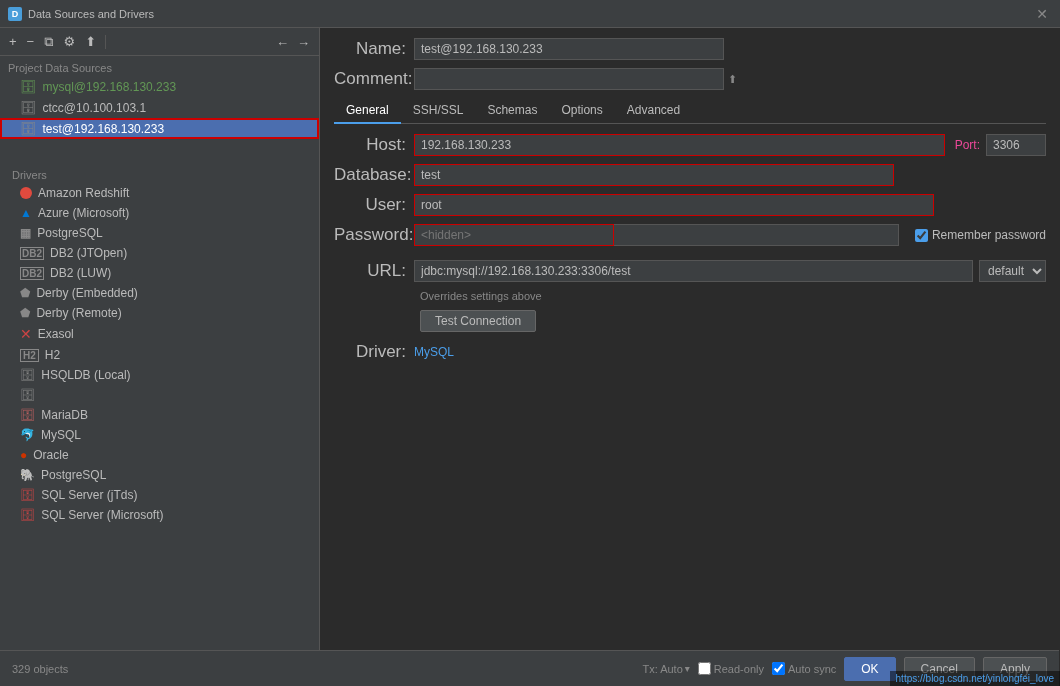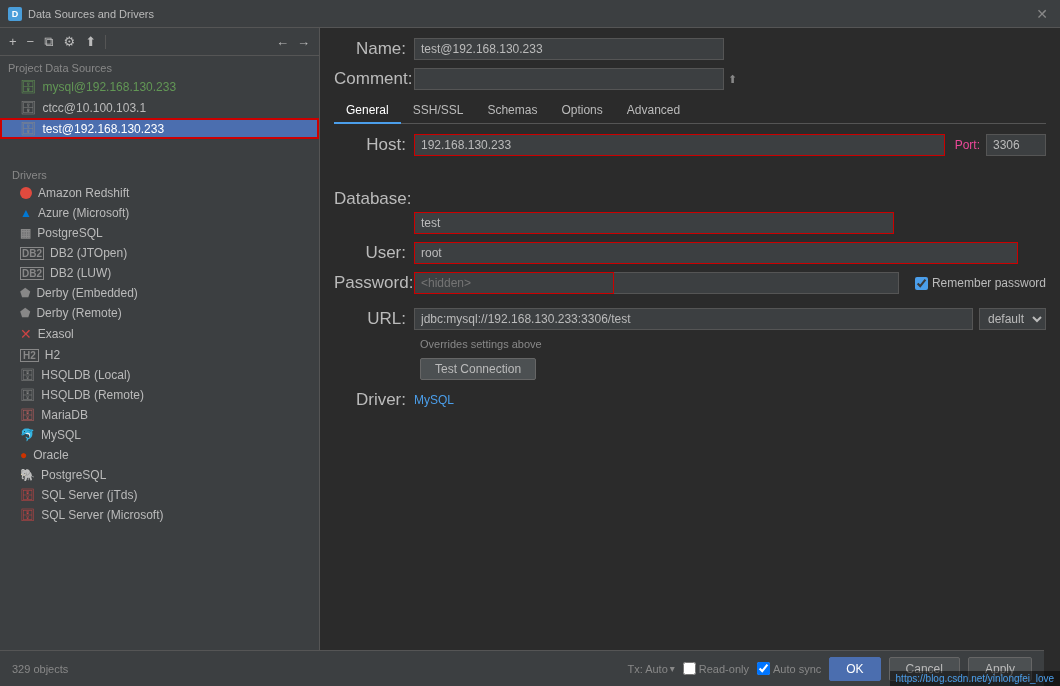--- a/index.html
+++ b/index.html
@@ -268,21 +268,21 @@
       color: #4b9eea;
       cursor: pointer;
       font-size: 12px;
     }
 
     
     .bottom-bar {
       position: absolute;
       bottom: 0;
       left: 0;
-      right: 16px;
+      right: 1px;
       height: 36px;
       background: #3c3f41;
       border-top: 1px solid #555;
       display: flex;
       align-items: center;
       padding: 0 12px;
     }
     .status-left {
       font-size: 11px;
       color: #888;
@@ -437,21 +437,20 @@
       <div class="tree-item">
         <span style="color:#888;font-size:10px;font-weight:bold;border:1px solid #888;padding:0 2px;">H2</span>
         <span class="item-label">H2</span>
       </div>
       <div class="tree-item">
         <span style="color:#888;">🗄</span>
         <span class="item-label">HSQLDB (Local)</span>
       </div>
       <div class="tree-item">
         <span style="color:#888;">🗄</span>
-        <span class="item-label">HSQLDB (Remote)</span>
       </div>
       <div class="tree-item">
         <span style="color:#c06060;">🗄</span>
         <span class="item-label">MariaDB</span>
       </div>
       <div class="tree-item">
         <span style="color:#4488cc;">🐬</span>
         <span class="item-label">MySQL</span>
       </div>
       <div class="tree-item">
@@ -500,26 +499,26 @@
 
     <div class="form-row">
       <span class="form-label">Host:</span>
       <input class="form-input host-input host-red" type="text" value="192.168.130.233" style="">
       <span class="port-label">Port:</span>
       <input class="form-input port-input" type="text" value="3306" style="">
     </div>
 
     <div class="form-row">
       <span class="form-label">Database:</span>
-      <input class="form-input field-red" type="text" style="width: 480px; margin-top: 48px;" value="test">
+      <input class="form-input field-red" type="text" style="width: 480px;" value="test">
     </div>
 
     <div class="form-row">
       <span class="form-label">User:</span>
-      <input class="form-input field-red" type="text" style="width: 604px;" value="root">
+      <input class="form-input field-red" type="text" style="width: 520px;" value="root">
     </div>
 
     <div class="form-row">
       <span class="form-label">Password:</span>
       <input class="form-input field-red" type="password" style="width: 200px;" placeholder="&lt;hidden&gt;">
       <div style="flex:1; height:22px; background:#3c3f41; border:1px solid #555; border-left: none; margin-right: 6px;"></div>
       <label class="remember-label">
         <input type="checkbox" checked="" style="">
         <span>Remember password</span>
       </label>

